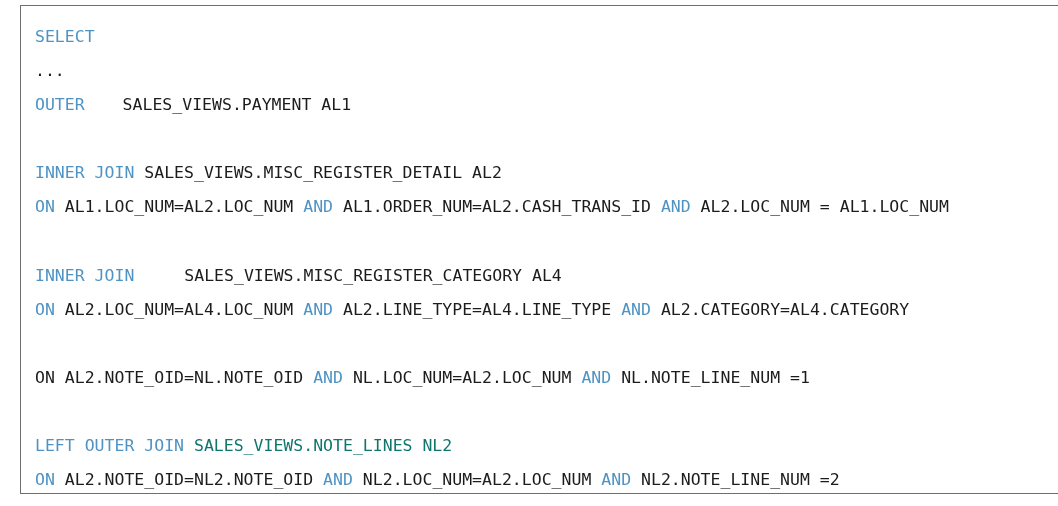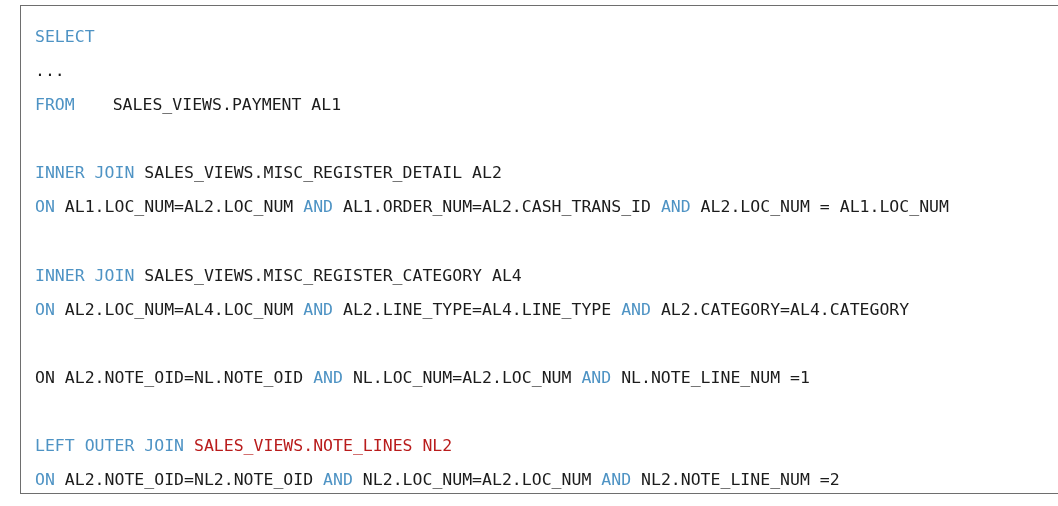--- a/index.html
+++ b/index.html
@@ -52,26 +52,26 @@
     color: #1c1c1c;
   }
 </style>
 </head>
 <body>
 
 <div id="code-frame" style="border-color: rgb(110, 110, 110); background: rgb(255, 255, 255);">
   <div id="code-body" style="color: rgb(28, 28, 28);">
       <div class="code-line"><span class="kw" style="color: rgb(78, 147, 196);">SELECT</span></div>
       <div class="code-line"><span class="txt" style="color: rgb(28, 28, 28);">...</span></div>
-      <div class="code-line"><span class="kw" style="color: rgb(78, 147, 196);">FROM</span><span class="txt" style="color: rgb(28, 28, 28); padding-left: 28px;"> SALES_VIEWS.PAYMENT AL1</span></div>
+      <div class="code-line"><span class="kw" style="color: rgb(78, 147, 196);">OUTER</span><span class="txt" style="color: rgb(28, 28, 28); padding-left: 28px;"> SALES_VIEWS.PAYMENT AL1</span></div>
       <div class="code-line blank">&nbsp;</div>
       <div class="code-line"><span class="kw" style="color: rgb(78, 147, 196);">INNER JOIN</span><span class="txt" style="color: rgb(28, 28, 28); text-align: center;"> SALES_VIEWS.MISC_REGISTER_DETAIL AL2</span></div>
       <div class="code-line"><span class="kw" style="color: rgb(78, 147, 196);">ON</span><span class="txt" style="color: rgb(28, 28, 28);"> AL1.LOC_NUM=AL2.LOC_NUM </span><span class="kw" style="color: rgb(78, 147, 196);">AND</span><span class="txt" style="color: rgb(28, 28, 28);"> AL1.ORDER_NUM=AL2.CASH_TRANS_ID </span><span class="kw" style="color: rgb(78, 147, 196);">AND</span><span class="txt" style="color: rgb(28, 28, 28);"> AL2.LOC_NUM = AL1.LOC_NUM</span></div>
       <div class="code-line blank">&nbsp;</div>
-      <div class="code-line"><span class="kw" style="color: rgb(78, 147, 196);">INNER JOIN</span><span class="txt" style="color: rgb(28, 28, 28);"> SALES_VIEWS.MISC_REGISTER_CATEGORY AL4</span></div>
+      <div class="code-line"><span class="kw" style="color: rgb(78, 147, 196);">INNER JOIN</span><span class="txt" style="color: rgb(28, 28, 28); padding-left: 40px;"> SALES_VIEWS.MISC_REGISTER_CATEGORY AL4</span></div>
       <div class="code-line"><span class="kw" style="color: rgb(78, 147, 196);">ON</span><span class="txt" style="color: rgb(28, 28, 28);"> AL2.LOC_NUM=AL4.LOC_NUM </span><span class="kw" style="color: rgb(78, 147, 196);">AND</span><span class="txt" style="color: rgb(28, 28, 28);"> AL2.LINE_TYPE=AL4.LINE_TYPE </span><span class="kw" style="color: rgb(78, 147, 196);">AND</span><span class="txt" style="color: rgb(28, 28, 28);"> AL2.CATEGORY=AL4.CATEGORY</span></div>
       <div class="code-line blank">&nbsp;</div>
       <div class="code-line"><span class="txt" style="color: rgb(28, 28, 28);">ON</span><span class="txt" style="color: rgb(28, 28, 28);"> AL2.NOTE_OID=NL.NOTE_OID </span><span class="kw" style="color: rgb(78, 147, 196);">AND</span><span class="txt" style="color: rgb(28, 28, 28);"> NL.LOC_NUM=AL2.LOC_NUM </span><span class="kw" style="color: rgb(78, 147, 196);">AND</span><span class="txt" style="color: rgb(28, 28, 28);"> NL.NOTE_LINE_NUM =1</span></div>
       <div class="code-line blank">&nbsp;</div>
-      <div class="code-line"><span class="kw" style="color: rgb(78, 147, 196);">LEFT OUTER JOIN</span><span class="txt" style="color: #b91c1c;"> SALES_VIEWS.NOTE_LINES NL2</span></div>
+      <div class="code-line"><span class="kw" style="color: rgb(78, 147, 196);">LEFT OUTER JOIN</span><span class="txt" style="color: #0f766e;"> SALES_VIEWS.NOTE_LINES NL2</span></div>
       <div class="code-line"><span class="kw" style="color: rgb(78, 147, 196);">ON</span><span class="txt" style="color: rgb(28, 28, 28);"> AL2.NOTE_OID=NL2.NOTE_OID </span><span class="kw" style="color: rgb(78, 147, 196);">AND</span><span class="txt" style="color: rgb(28, 28, 28);"> NL2.LOC_NUM=AL2.LOC_NUM </span><span class="kw" style="color: rgb(78, 147, 196);">AND</span><span class="txt" style="color: rgb(28, 28, 28);"> NL2.NOTE_LINE_NUM =2</span></div>
     </div>
 </div>
 
 </body></html>

